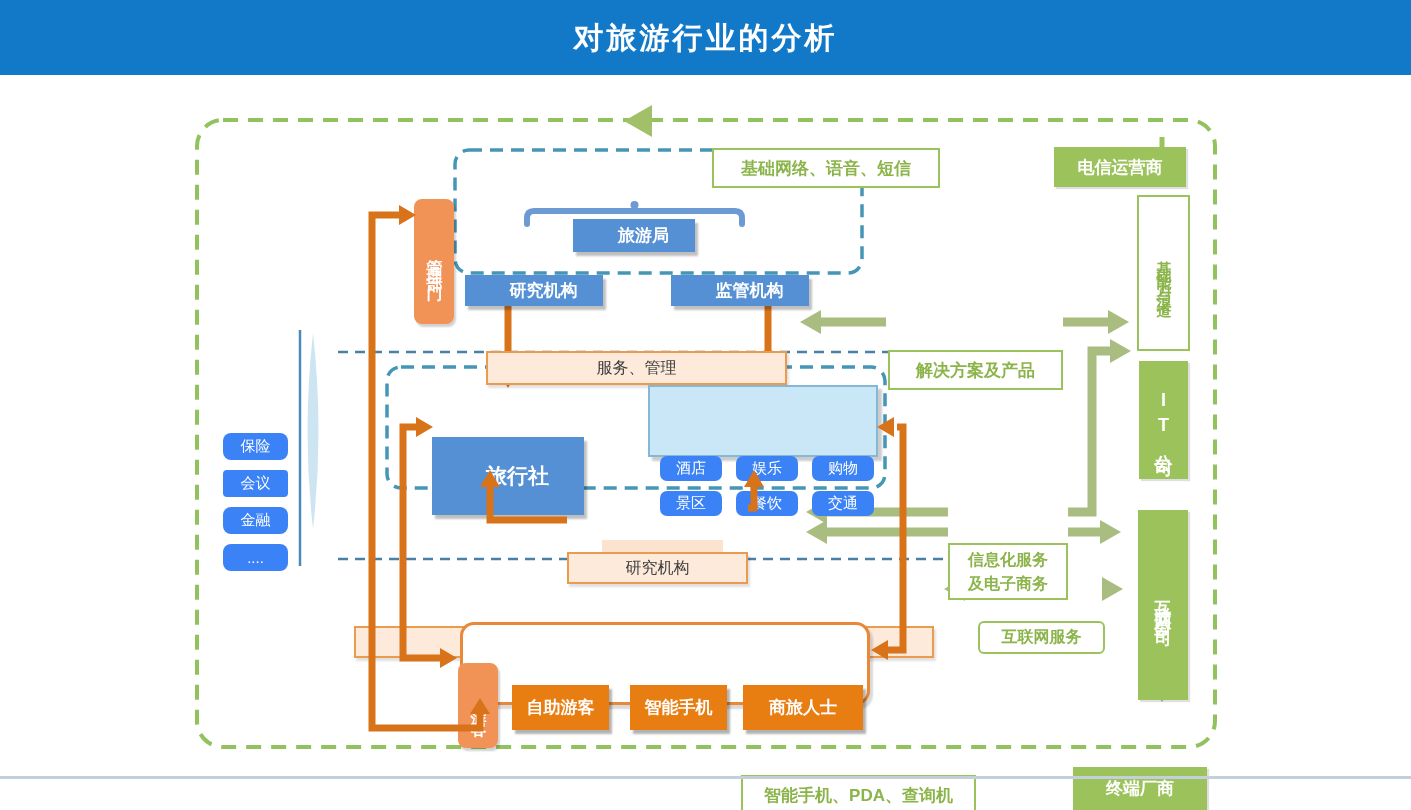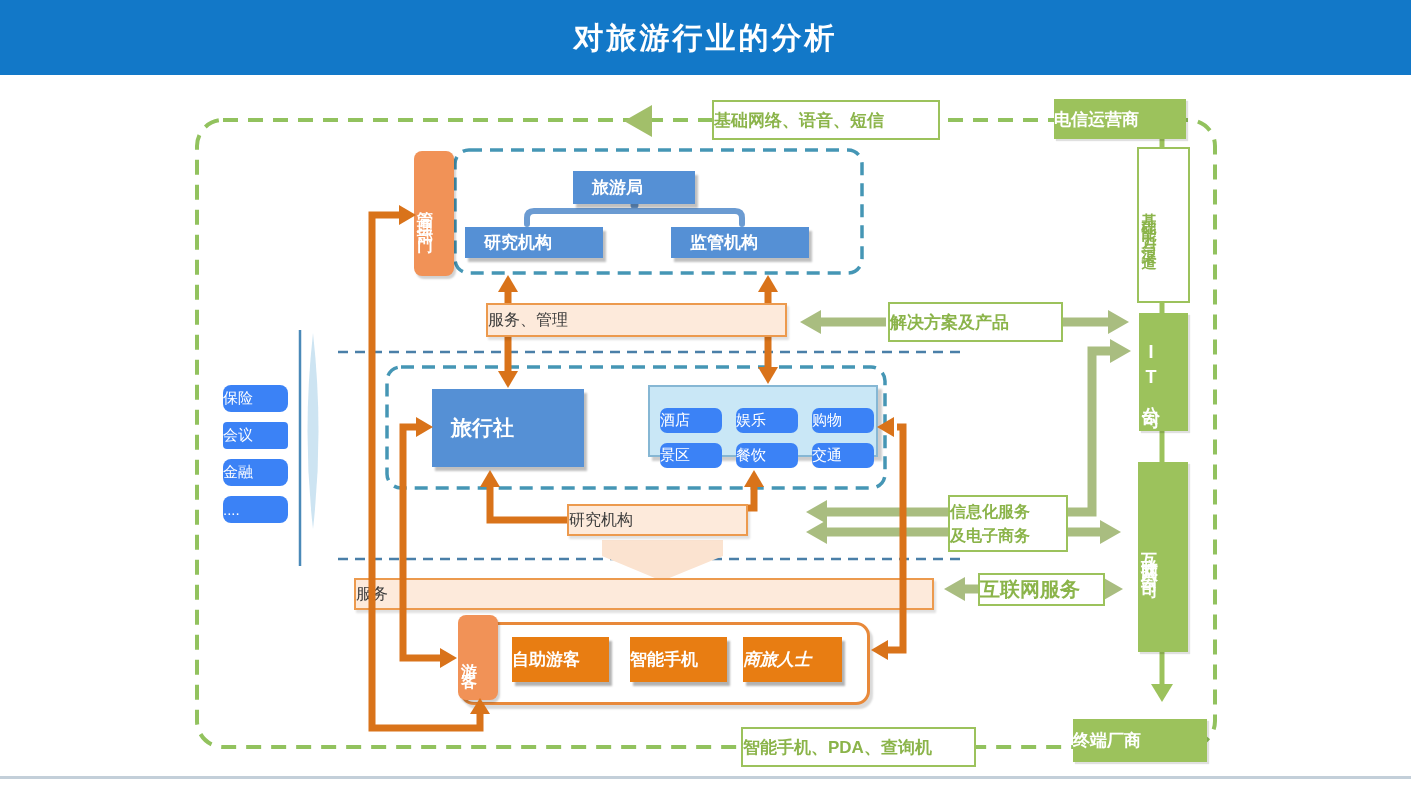--- a/index.html
+++ b/index.html
@@ -4,21 +4,21 @@
 <style>
   html,body{margin:0;padding:0;background:#fff;}
   .stage{position:relative;width:1411px;height:810px;background:#fff;overflow:hidden;
          font-family:"Liberation Sans","DejaVu Sans",sans-serif;}
   .header{position:absolute;left:0;top:0;width:1411px;height:75px;background:#1278c8;}
   .header .title{width:100%;height:75px;line-height:75px;text-align:center;color:#fff;
          font-size:30px;font-weight:bold;letter-spacing:3px;}
   svg.wires{position:absolute;left:0;top:0;}
   .z1{z-index:1;} .z3{z-index:3;}
   .abs{position:absolute;z-index:2;box-sizing:border-box;}
-  .center{display:flex;align-items:center;justify-content:flex-start;text-align:center;}
+  .center{display:flex;align-items:center;justify-content:center;text-align:center;margin-top:48px;}
   .box-blue{background:#5590d5;color:#fff;font-weight:bold;font-size:17px;
          box-shadow:3px 4px 2px rgba(0,0,0,.25);padding-left:19px;}
   .chip-blue{background:#3b82f6;color:#fff;font-size:15px;border-radius:7px;}
   .box-orange{background:#f19257;color:#fff;font-weight:bold;border-radius:8px;
          box-shadow:2px 3px 2px rgba(0,0,0,.18);}
   .box-olight{background:#fdeadb;border:2.5px solid #ec9a4e;color:#3b3b3b;font-size:16px;
          box-shadow:2px 3px 2px rgba(0,0,0,.12);}
   .box-gfill{background:#9cc25c;color:#fff;font-weight:bold;font-size:17px;
          box-shadow:2px 2px 1px rgba(0,0,0,.12);}
   .box-gline{background:#fff;border:2.5px solid #9cc25c;color:#8bb44a;font-weight:bold;font-size:17px;}
@@ -213,35 +213,35 @@
     <span>研究机构</span>
   </div>
   <div class="abs box-gline center prelines" style="left:948px;top:495px;width:120px;height:57px;font-size:16px;">
     <span class="prelines">信息化服务
 及电子商务</span>
   </div>
 
   <div class="abs box-olight center" style="left:354px;top:578px;width:580px;height:32px;">
     <span>服务</span>
   </div>
-  <div class="abs box-gline center" style="left:978px;top:573px;width:127px;height:33px;font-size:20px;">
+  <div class="abs box-gline center" style="left:978px;top:573px;width:127px;height:33px;font-size:16px;border-radius:6px;">
     <span>互联网服务</span>
   </div>
 
   <div class="abs group-frame" style="left:460px;top:622px;width:410px;height:83px;"></div>
   <div class="abs box-orange center" style="left:458px;top:615px;width:40px;height:85px;font-size:16px;z-index:2;">
     <span class="vtext" style="letter-spacing:8px;">游客</span>
   </div>
   <div class="abs chip-deep center" style="left:512px;top:637px;width:97px;height:45px;">
       <span>自助游客</span>
     </div>
   <div class="abs chip-deep center" style="left:630px;top:637px;width:97px;height:45px;">
       <span>智能手机</span>
     </div>
-  <div class="abs chip-deep center" style="left:743px;top:637px;width:99px;height:45px;font-style:italic;">
+  <div class="abs chip-deep center" style="left:743px;top:637px;width:120px;height:45px;">
       <span>商旅人士</span>
     </div>
 
   <div class="abs box-gline center" style="left:741px;top:727px;width:235px;height:40px;">
     <span>智能手机、PDA、查询机</span>
   </div>
 
   <div class="footer-line"></div>
 </div>
 

